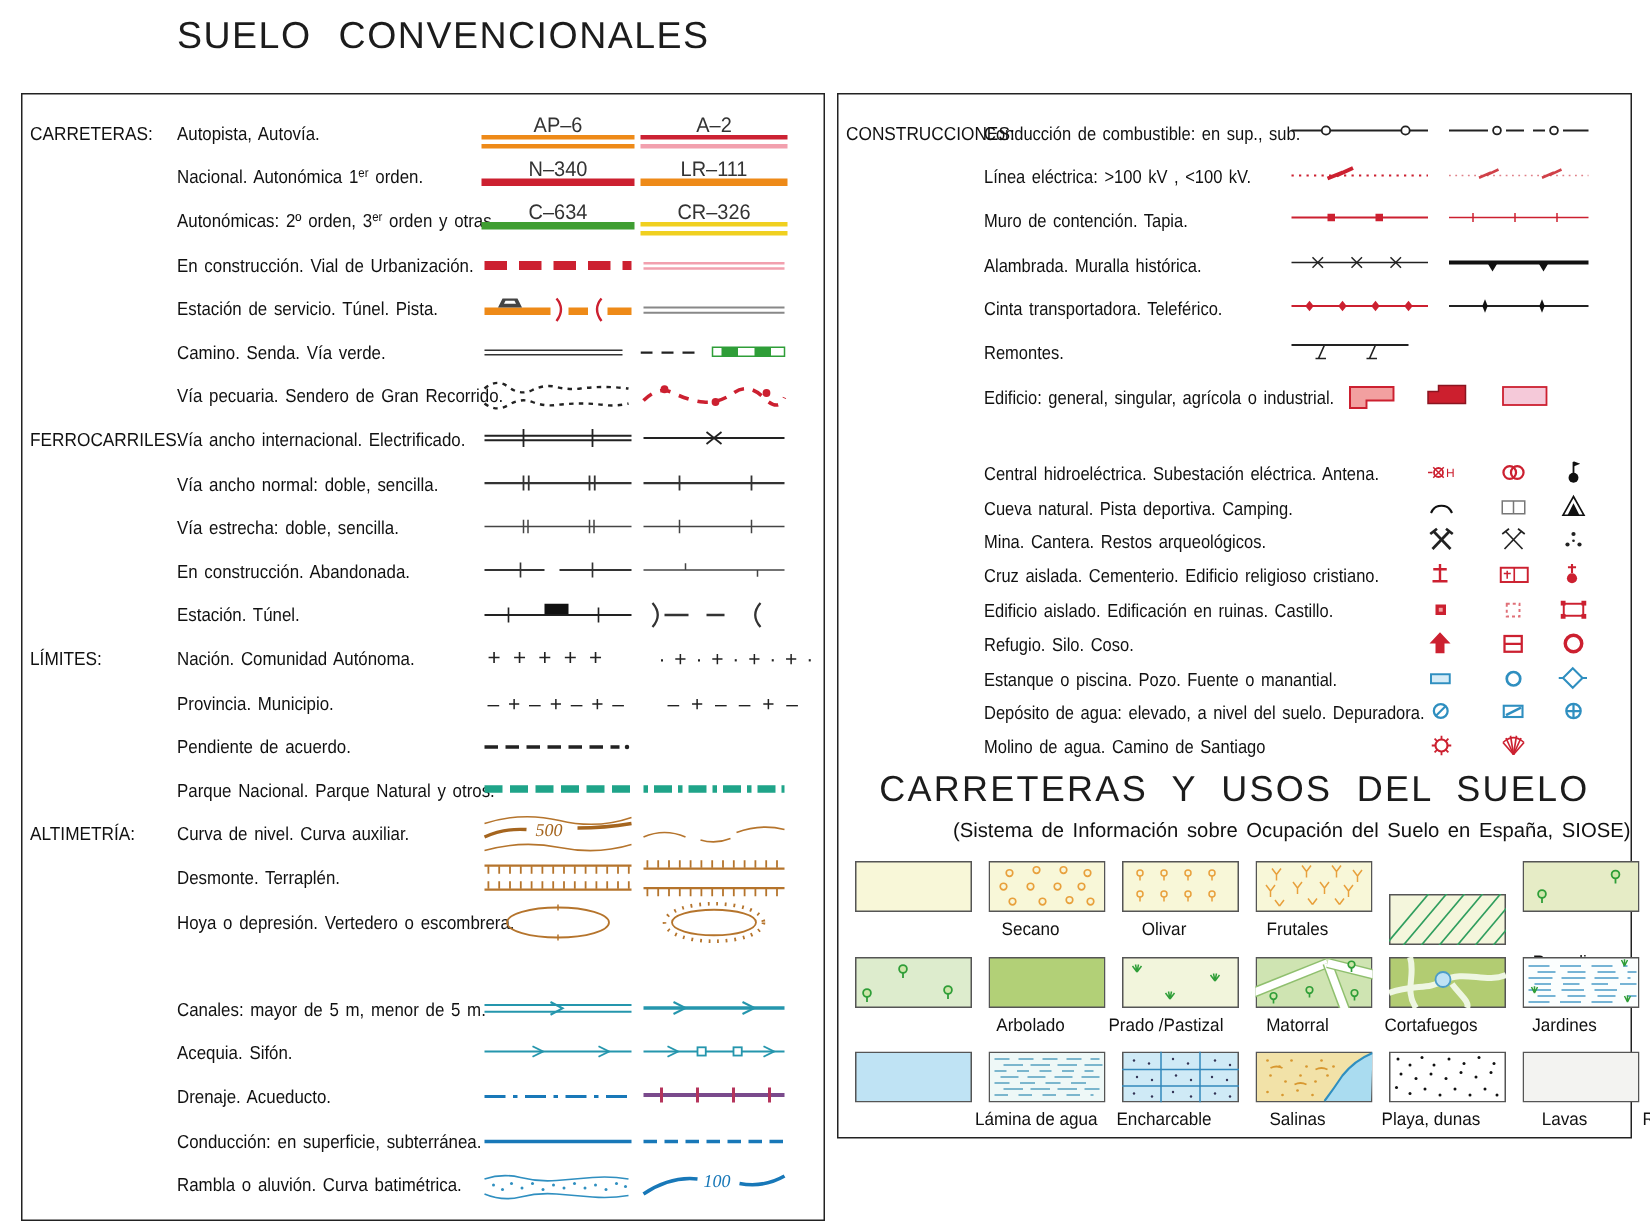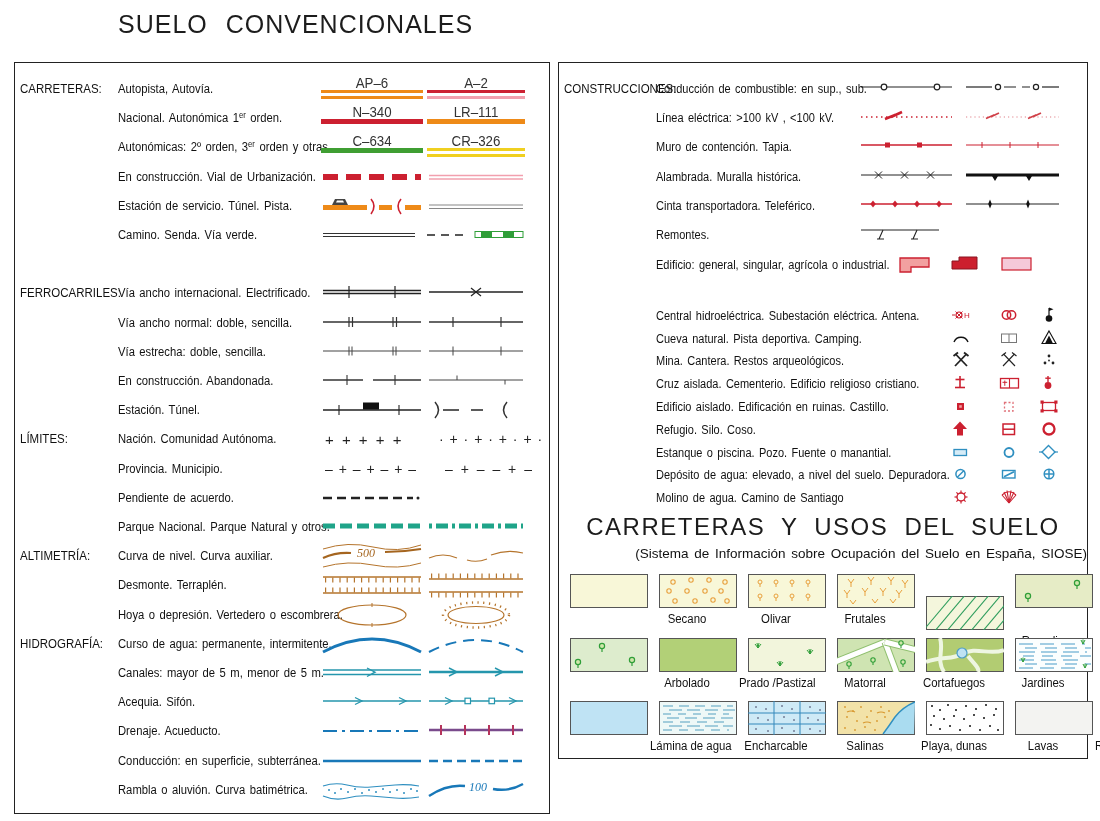--- a/index.html
+++ b/index.html
@@ -126,20 +126,37 @@
     <span class="sym" style="left:412px">
       <svg width="98" height="28">
         <line x1="0" y1="14" x2="42" y2="14" stroke="#222" stroke-width="1.5" stroke-dasharray="8 6"></line>
         <rect x="48" y="10.5" width="48" height="6" fill="#fff" stroke="#2f9e38" stroke-width="1"></rect>
         <rect x="54" y="10.5" width="11" height="6" fill="#2f9e38"></rect>
           <rect x="76" y="10.5" width="11" height="6" fill="#2f9e38"></rect>
       </svg>
       </span>
   </div>
 
+  <div class="row" style="top:187px">
+    <span class="lbl">Vía pecuaria. Sendero de Gran Recorrido.</span>
+    <span class="sym" style="left:306px">
+      <svg width="102" height="28">
+        <path d="M2,9 q8,-7 16,-1 t16,2 t16,-2 t16,1 t16,-1 t16,1" stroke="#222" stroke-width="1.6" stroke-dasharray="3 3.5" fill="none"></path>
+        <path d="M2,19 q8,6 16,1 t16,-2 t16,2 t16,-1 t16,1 t16,-1" stroke="#222" stroke-width="1.6" stroke-dasharray="3 3.5" fill="none"></path>
+      </svg>
+      </span>
+    <span class="sym" style="left:412px">
+      <svg width="98" height="28">
+        <path d="M2,17 q10,-10 20,-5 t20,6 t20,-6 t20,3 t14,0" stroke="#cc2030" stroke-width="2.4" stroke-dasharray="7 6" fill="none"></path>
+        <circle cx="16" cy="9.5" r="2.6" fill="#cc2030"></circle>
+          <circle cx="50" cy="18" r="2.6" fill="#cc2030"></circle>
+          <circle cx="84" cy="12" r="2.6" fill="#cc2030"></circle>
+      </svg>
+      </span>
+  </div>
 
   <div class="row" style="top:216px">
     <span class="cat">FERROCARRILES:</span>
     <span class="lbl">Vía ancho internacional. Electrificado.</span>
     <span class="sym" style="left:306px">
       <svg width="102" height="28">
           <line x1="2" y1="11.5" x2="100" y2="11.5" stroke="#222" stroke-width="1.3"></line>
           <line x1="2" y1="14.5" x2="100" y2="14.5" stroke="#222" stroke-width="1.3"></line>
       <line x1="28" y1="7" x2="28" y2="19" stroke="#222" stroke-width="1.2"></line>
           <line x1="74" y1="7" x2="74" y2="19" stroke="#222" stroke-width="1.2"></line>
@@ -321,34 +338,20 @@
         </svg>
       </span>
     <span class="sym" style="left:412px">
       <svg width="98" height="28">
           <ellipse cx="49" cy="14" rx="28" ry="8.5" stroke="#b5742c" stroke-width="1.2" fill="none"></ellipse>
       <ellipse cx="49" cy="14" rx="33" ry="12.5" stroke="#b5742c" stroke-width="2.4" stroke-dasharray="1.2 4.5" fill="none"></ellipse>
         </svg>
       </span>
   </div>
 
-  <div class="row" style="top:567px">
-    <span class="cat">HIDROGRAFÍA:</span>
-    <span class="lbl">Curso de agua: permanente, intermitente.</span>
-    <span class="sym" style="left:306px">
-      <svg width="102" height="28">
-          <path d="M2,22 Q51,-4 100,22" stroke="#1878b8" stroke-width="3" fill="none"></path>
-        </svg>
-      </span>
-    <span class="sym" style="left:412px">
-      <svg width="98" height="28">
-          <path d="M2,22 Q49,-2 96,22" stroke="#1878b8" stroke-width="2" stroke-dasharray="11 7" fill="none"></path>
-        </svg>
-      </span>
-  </div>
 
   <div class="row" style="top:596px">
     <span class="lbl">Canales: mayor de 5 m, menor de 5 m.</span>
     <span class="sym" style="left:306px">
       <svg width="102" height="28">
           <line x1="2" y1="11" x2="100" y2="11" stroke="#2596ad" stroke-width="1.4"></line>
           <line x1="2" y1="15.5" x2="100" y2="15.5" stroke="#2596ad" stroke-width="1.4"></line>
       <polyline points="46,9 54,13.2 46,17.5" stroke="#2596ad" stroke-width="1.4" fill="none"></polyline>
         </svg>
       </span>

